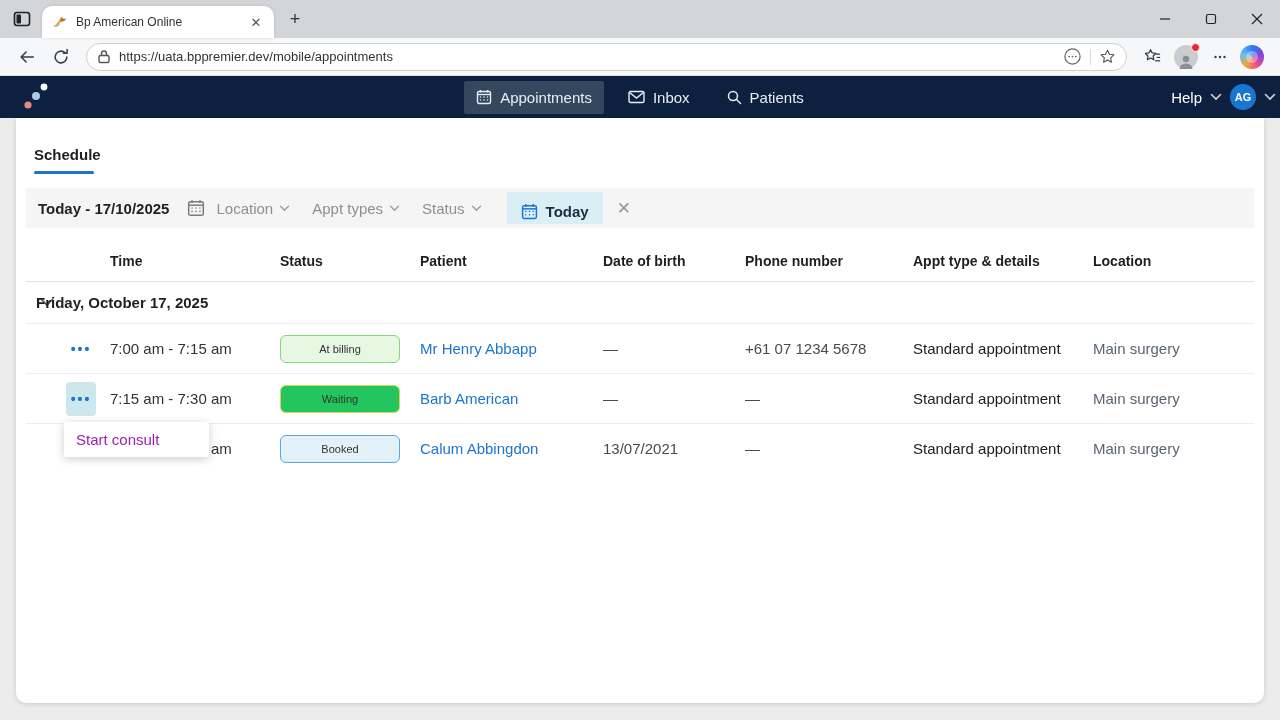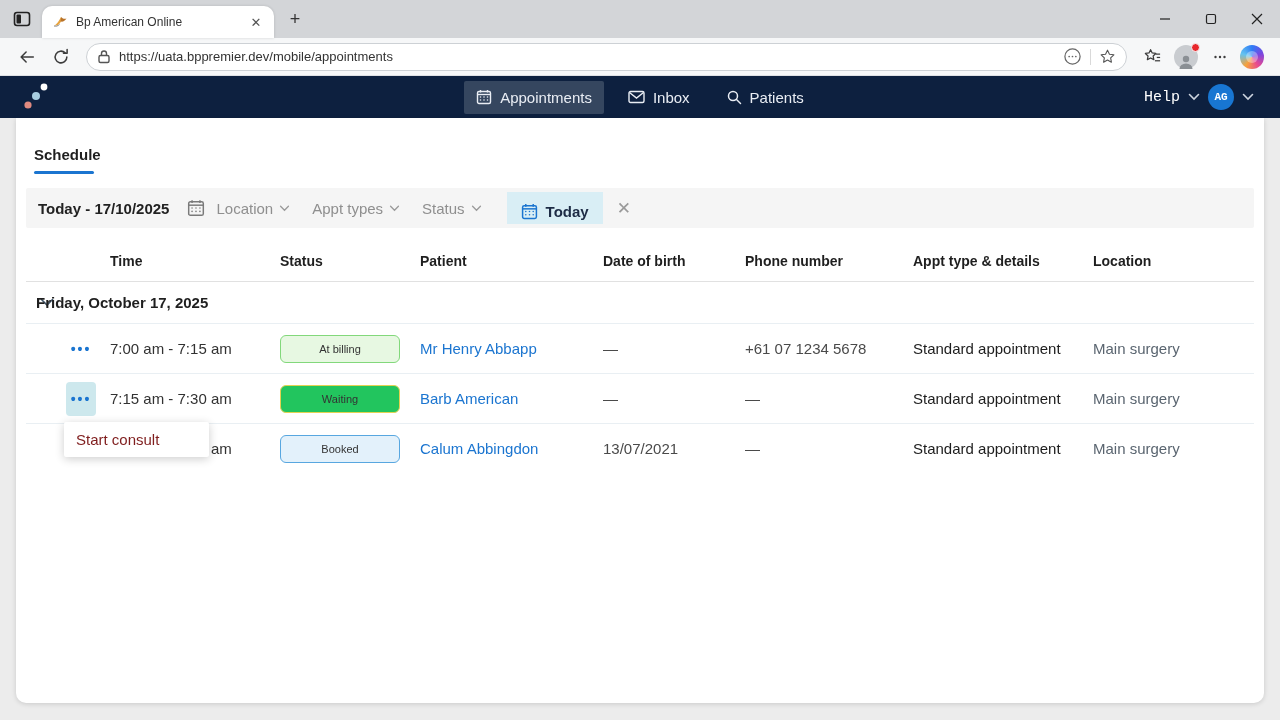--- a/index.html
+++ b/index.html
@@ -24,21 +24,21 @@
   .avatar-dot { position:absolute; top:-2px; right:-2px; width:9px; height:9px; border-radius:50%; background:#e8272c; border:1.5px solid #f6f7f8; }
   .copilot { width:24px; height:24px; border-radius:50%; background:conic-gradient(#2f7cf6,#7b46e0,#e9498f,#f6a23b,#63c3f0,#2f7cf6); margin:0 6px 0 3px; }
   .copilot-inner { width:12px; height:12px; border-radius:50%; background:#fff; opacity:.35; margin:6px; }
 
   
   .appbar { height:42px; background:#0d203f; position:relative; display:flex; align-items:center; justify-content:center; }
   .logo { position:absolute; left:20px; top:5px; width:34px; height:32px; }
   .appnav { display:flex; align-items:center; gap:12px; }
   .appnav-item { display:flex; align-items:center; gap:8px; color:#e9edf4; font-size:15px; padding:8px 12px; border-radius:2px; }
   .appnav-item.selected { background:#35465f; }
-  .appbar-right { position:absolute; right:26px; display:flex; align-items:center; gap:8px; color:#fff; font-size:15px;font-family:Liberation Mono, monospace; }
+  .appbar-right { position:absolute; right:4px; display:flex; align-items:center; gap:8px; color:#fff; font-size:15px; }
   .avatar-app { width:26px; height:26px; border-radius:50%; background:#1876d2; color:#fff; font-size:11px; font-weight:bold; display:flex; align-items:center; justify-content:center; }
 
   
   .card { position:relative; margin:0 16px; height:585px; background:#fff; border-radius:0 0 10px 10px; box-shadow:0 1px 5px rgba(0,0,0,.15); }
   .tabstrip { padding:28px 0 0 18px; }
   .tab-label { font-size:15px; font-weight:bold; color:#1f1f1f; display:inline-block; padding-bottom:8px; }
   .tab-underline { width:60px; height:3px; background:#1b75d0; border-radius:2px; }
 
   .filterbar { margin:14px 10px 0 10px; height:40px; background:#f5f5f5; border-radius:2px; display:flex; align-items:center; padding:0 12px; }
   .search-wrap { display:flex; align-items:center; gap:10px; flex:1; }
@@ -63,21 +63,21 @@
   .badge { width:120px; height:28px; border-radius:6px; border:1px solid; display:flex; align-items:center; justify-content:center; font-size:11px; color:#333; }
   .badge-billing { background:#e7f8e2; border-color:#82d87b; }
   .badge-waiting { background:#22c55e; border-color:#e3d252; }
   .badge-booked  { background:#e3f1fb; border-color:#58a7e0; }
   .cell-patient { font-size:15px; color:#1b75d0; }
   .cell-dim { font-size:15px; color:#4a4a4a; }
   .cell-appt { font-size:15px; color:#1d1d1d; }
   .cell-loc { font-size:15px; color:#5a6570; }
 
   .context-menu { position:absolute; left:48px; top:304px; width:145px; background:#fff; box-shadow:0 2px 10px rgba(0,0,0,.2); border-radius:2px; z-index:5; }
-  .context-item { font-size:15px; color:#7f1d1d; padding:9px 12px; }
+  .context-item { font-size:15px; color:#a21caf; padding:9px 12px; }
 
   svg { display:block; }
 </style>
 </head>
 <body>
 
 <div class="titlebar">
   <div class="tab-actions">
     <svg width="18" height="18" viewBox="0 0 18 18">
         <rect x="1.5" y="2.5" width="15" height="13" rx="2.5" fill="none" stroke="#222" stroke-width="1.6"></rect>

